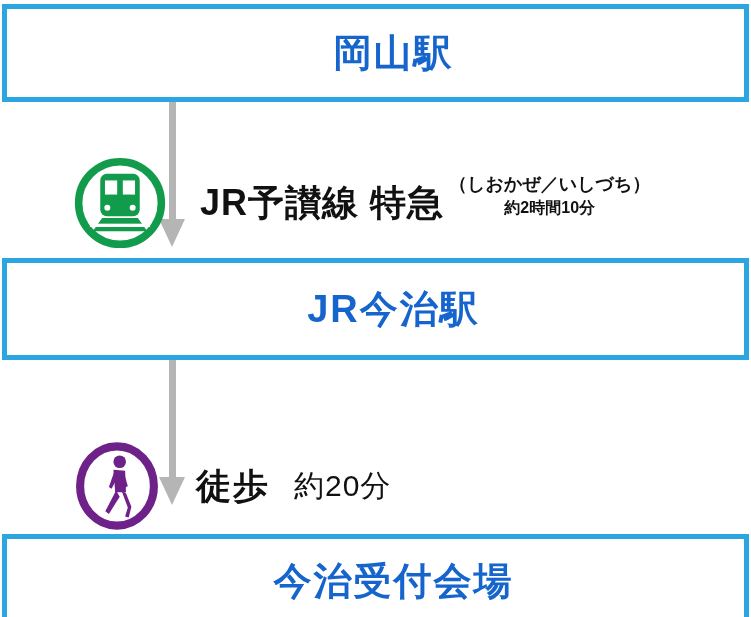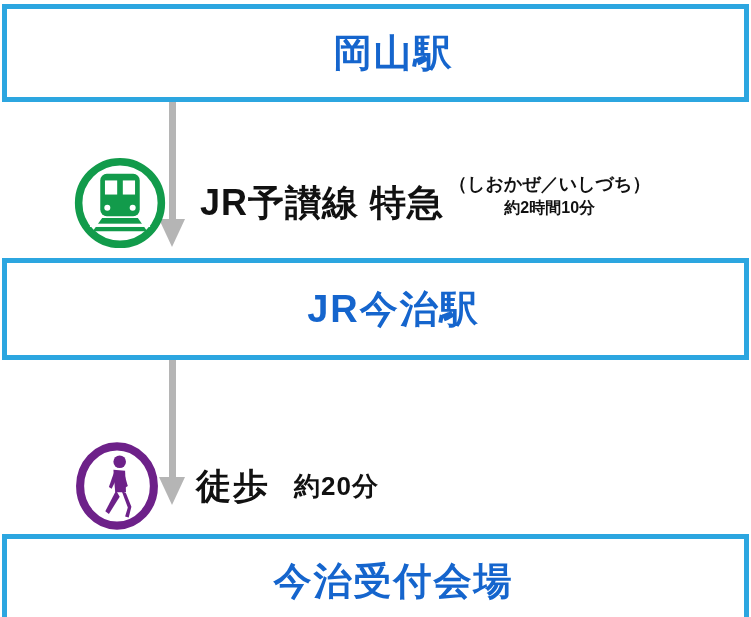--- a/index.html
+++ b/index.html
@@ -57,21 +57,21 @@
     color:var(--segment-text);position:relative;top:-8px;white-space:nowrap;
   }
   .note-line1{font-size:18px;}
   .note-line2{font-size:16px;margin-top:2px;}
 
   .walk-mode{
     margin-left:34px;font-size:35px;font-weight:bold;
     color:var(--segment-text);letter-spacing:2px;white-space:nowrap;
   }
   .walk-duration{
-    margin-left:24px;font-size:26px;font-weight:bold;
+    margin-left:24px;font-size:30px;font-weight:normal;
     color:var(--segment-text);letter-spacing:1px;white-space:nowrap;
   }
 </style>
 </head>
 <body>
 
 <div class="canvas">
 
   <div class="arrow-shaft shaft-1"></div>
   <div class="arrow-head head-1"></div>

